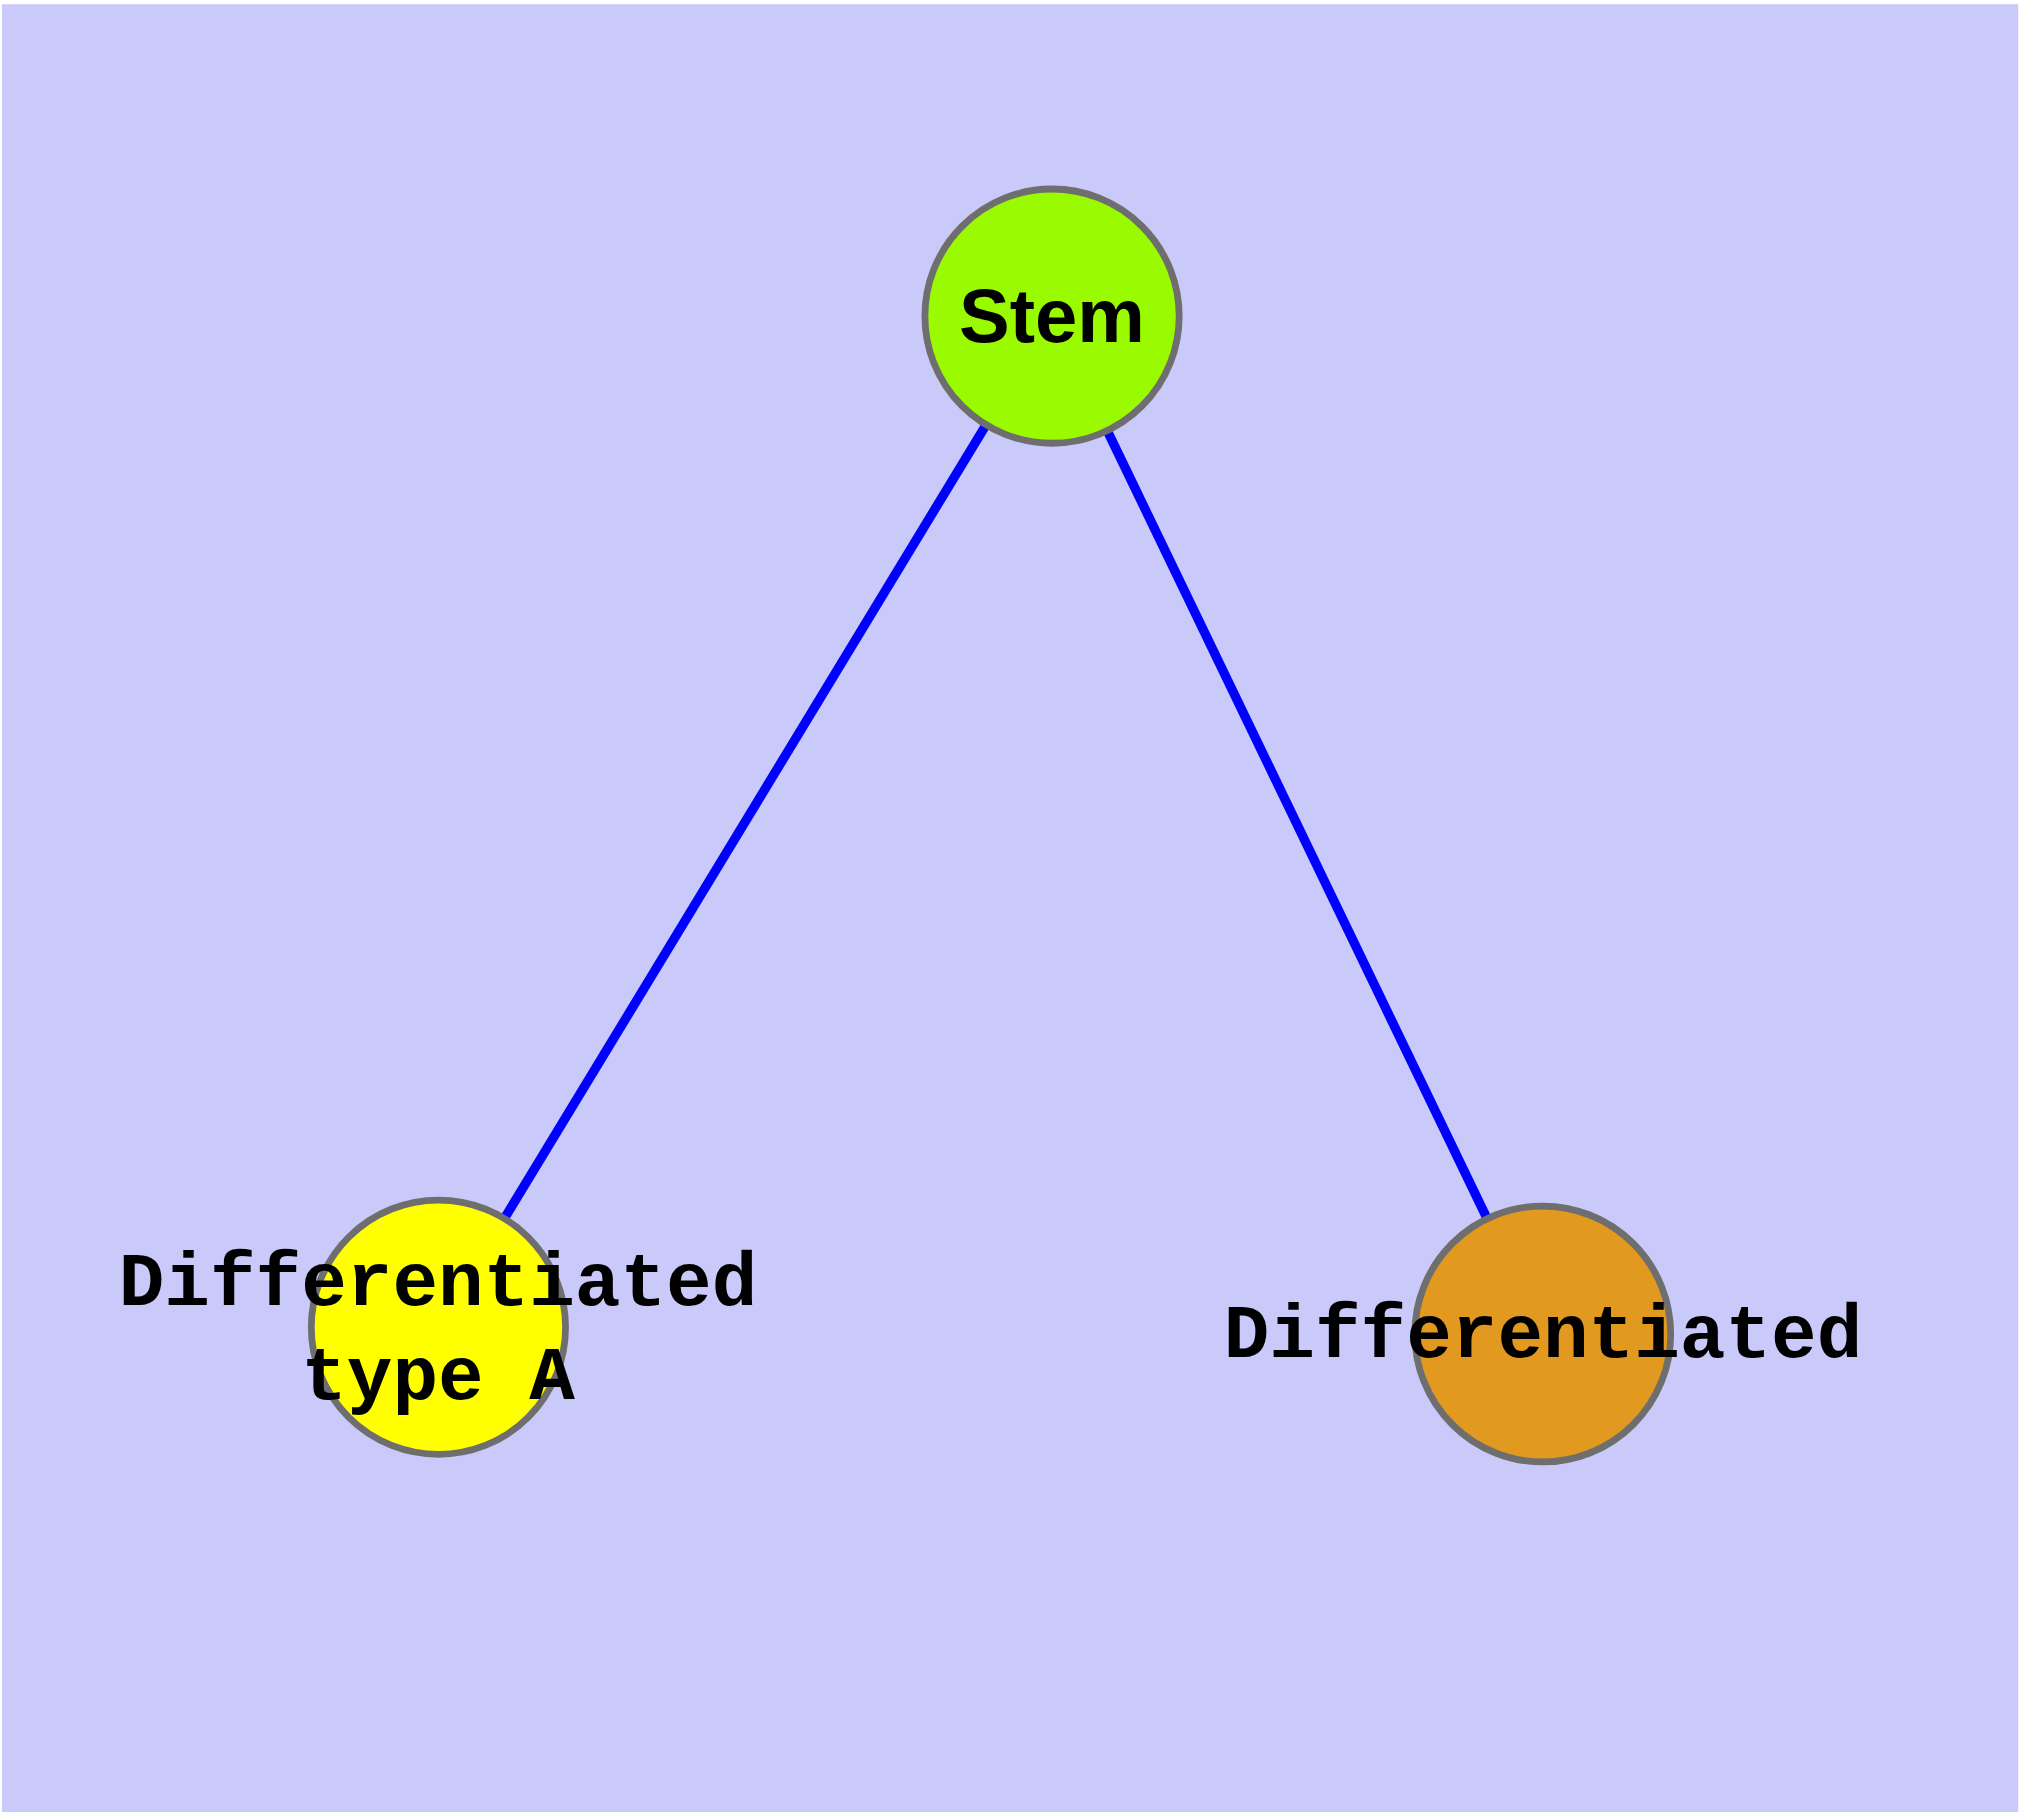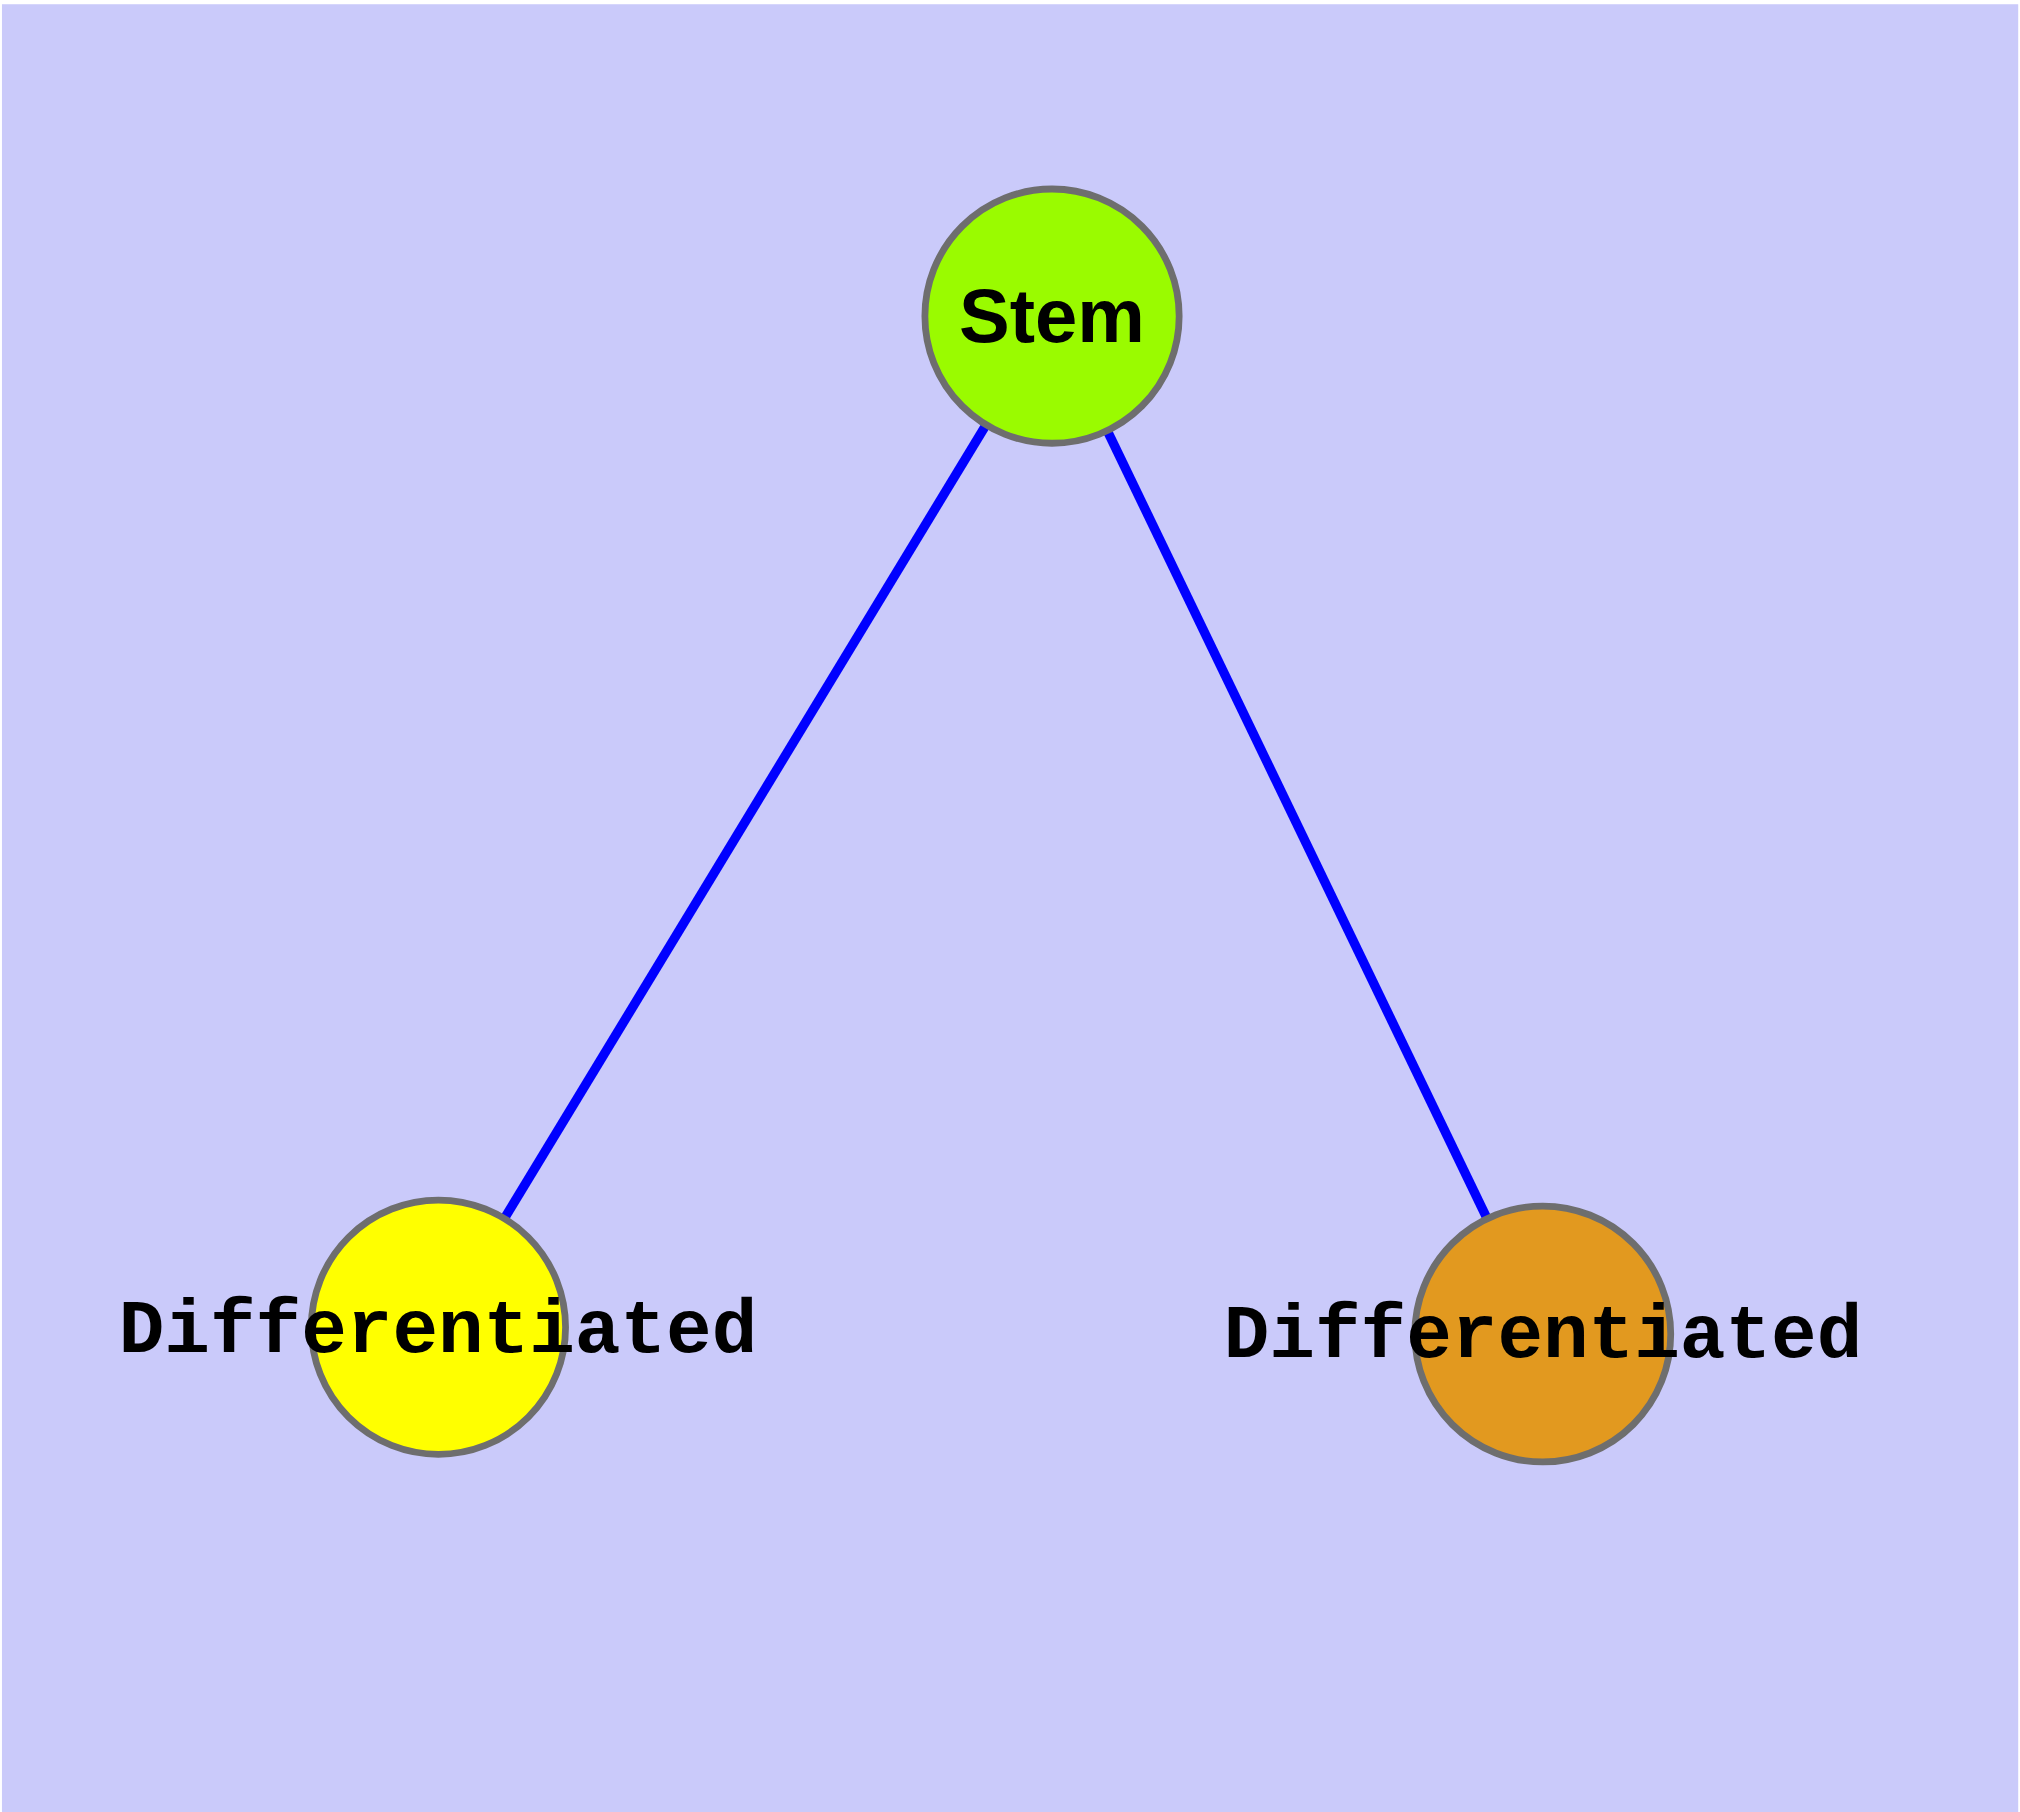--- a/index.html
+++ b/index.html
@@ -52,20 +52,21 @@
 
     <circle cx="1241" cy="373" r="150" stroke-width="8" fill="#9AFB00" stroke="#6E6E6E"></circle>
     <circle cx="517" cy="1566" r="150" stroke-width="8" fill="#FFFF00" stroke="#6E6E6E"></circle>
     <circle cx="1820" cy="1574" r="151" stroke-width="8" fill="#E2991F" stroke="#6E6E6E"></circle>
   </svg>
 
   <div class="node-label" style="left:1052px; top:316px;">Stem</div>
 
   <div class="node-label" style="left:438px; top:1332px;">
     <span>Differentiated</span>
+    <span>type A</span>
   </div>
 
   <div class="node-label" style="left:1543px; top:1337px;">
     <span>Differentiated</span>
   </div>
 
 </div>
 
 
 </body></html>

